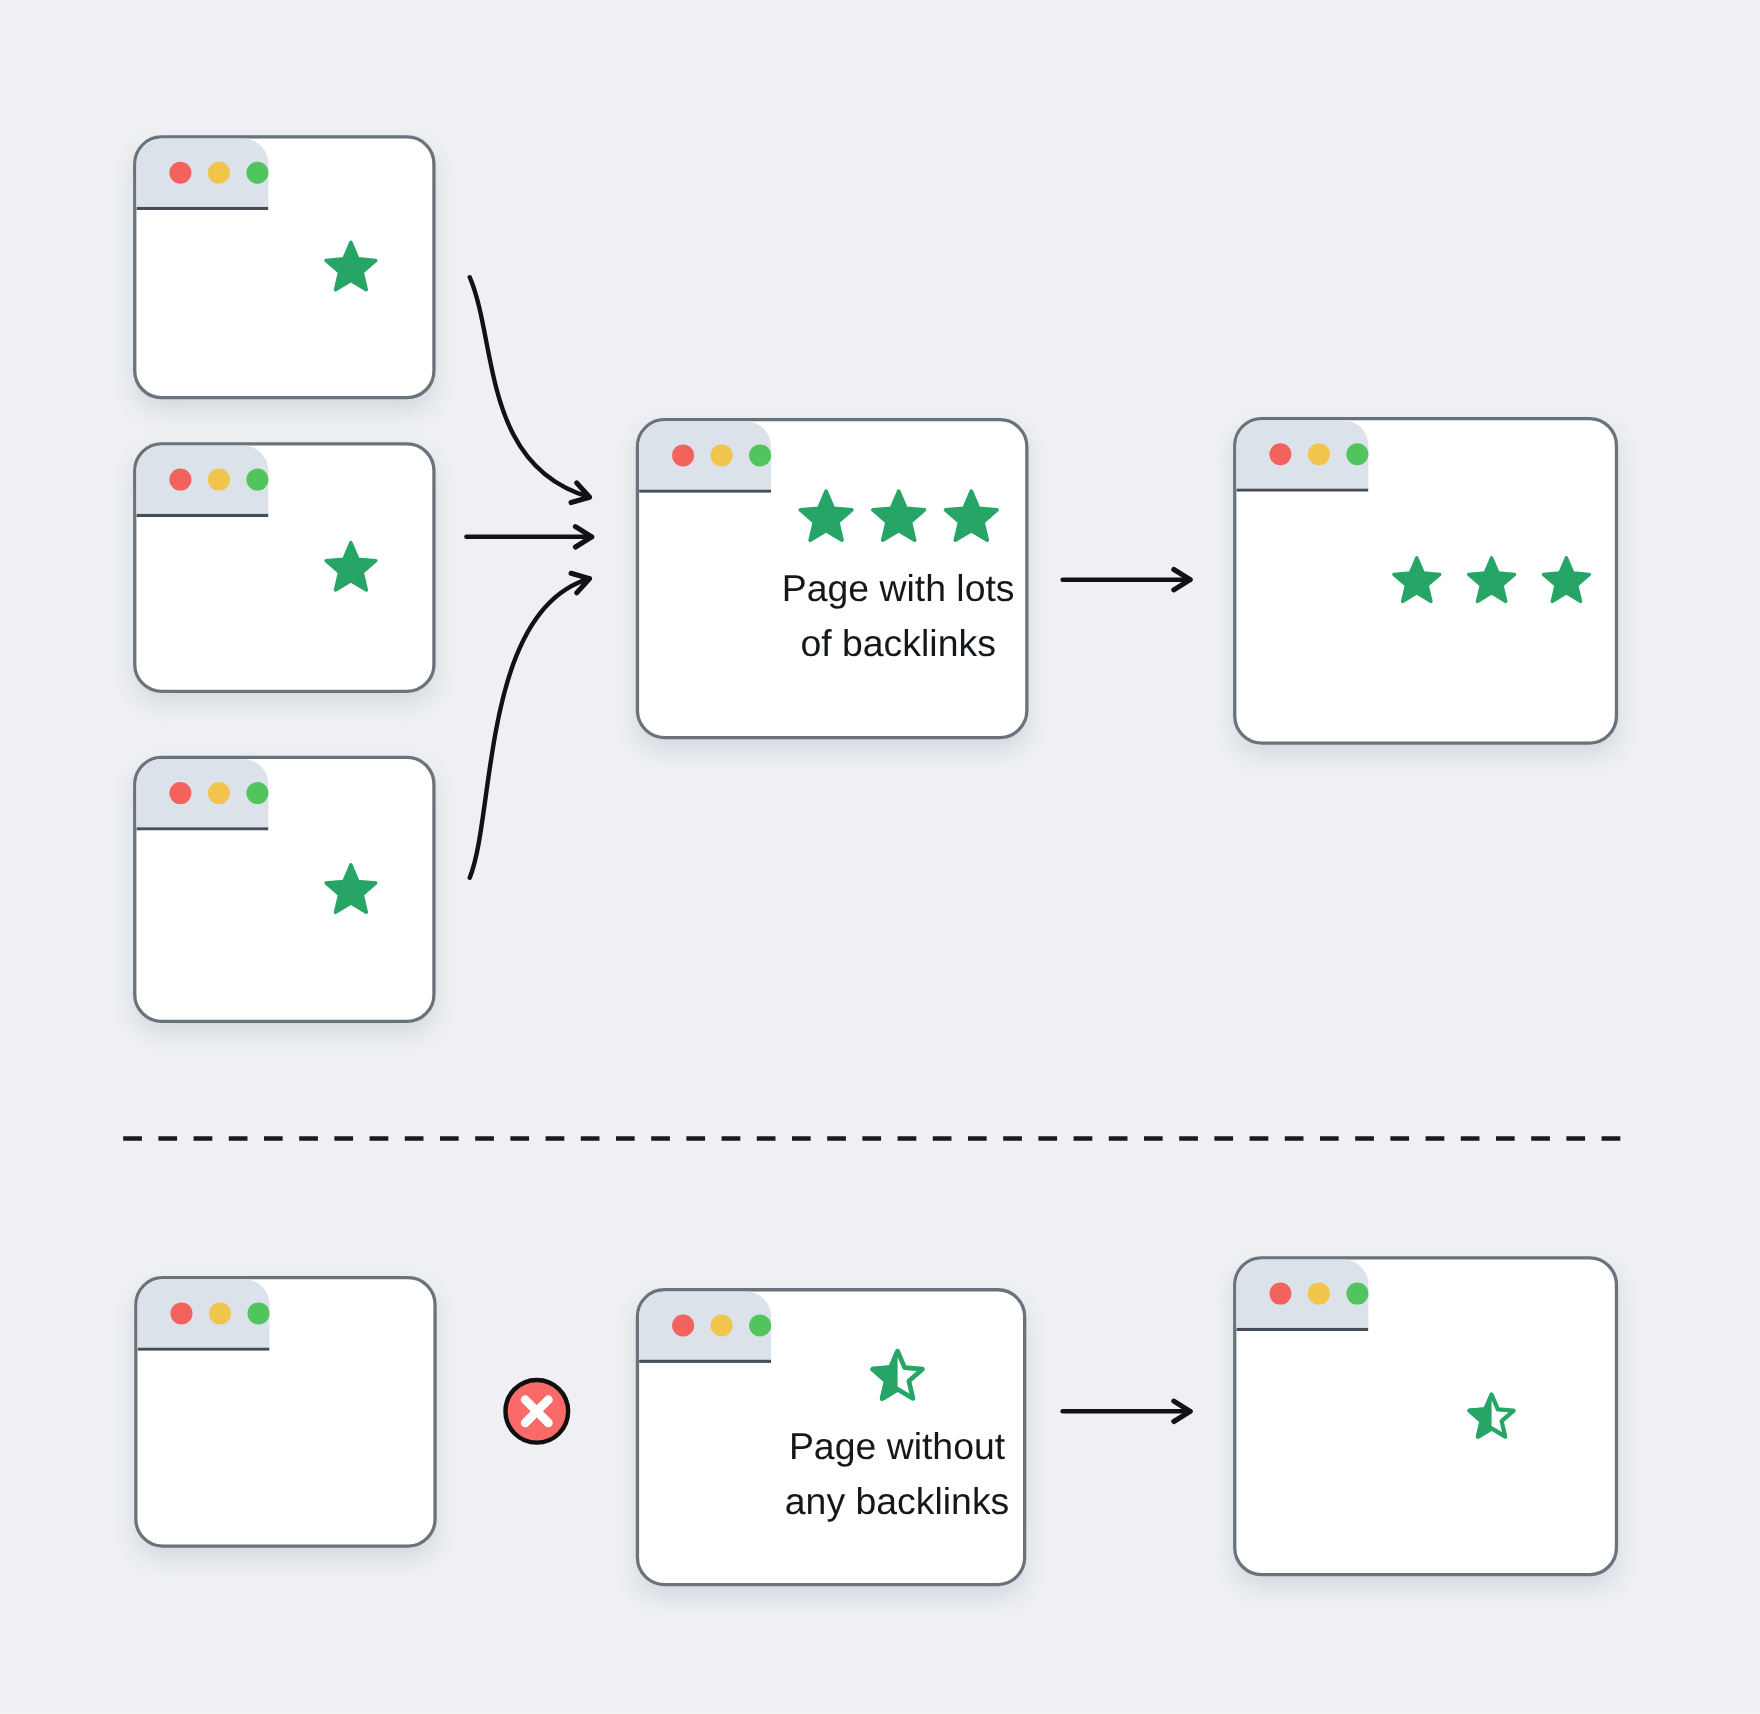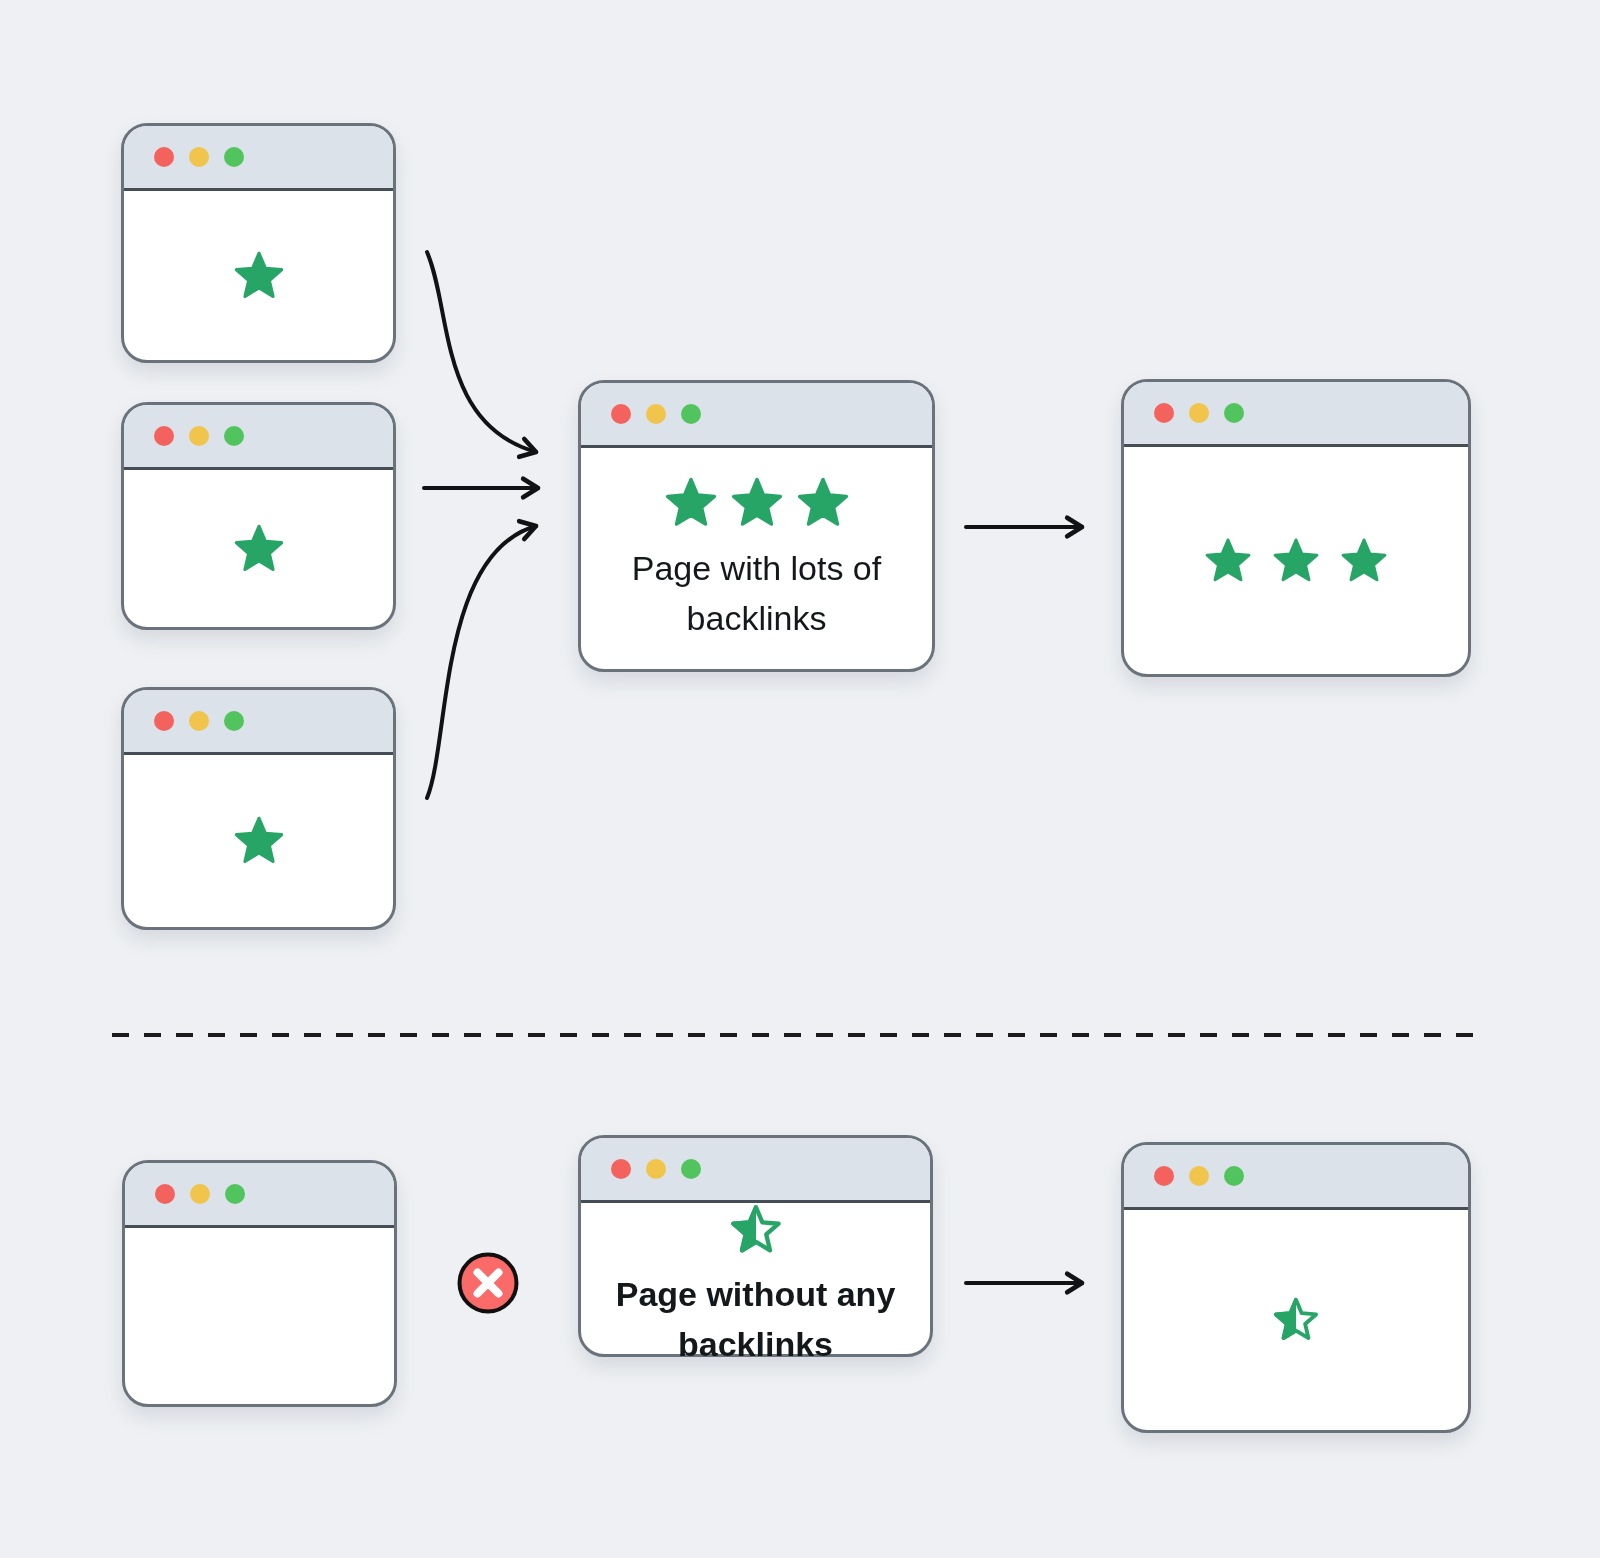--- a/index.html
+++ b/index.html
@@ -10,21 +10,21 @@
     font-family:"Liberation Sans", sans-serif;
     overflow:hidden;
   }
   
   .window{
     position:absolute;
     background:#ffffff;
     border:3px solid var(--c-window-border,#6a737b);
     border-radius:26px;
     box-shadow:0 10px 18px rgba(130,142,155,.22);
-    display:flex;flex-direction:column;
+    display:flex;flex-direction:row;
     box-sizing:border-box;
   }
   .titlebar{
     height:62px;flex:0 0 62px;
     background:var(--c-titlebar,#dbe2ea);
     border-bottom:3px solid var(--c-titlebar-separator,#454e56);
     border-radius:23px 23px 0 0;
     display:flex;align-items:center;
     padding-left:30px;gap:15px;
   }
@@ -190,21 +190,21 @@
     <div class="body"></div>
   </div>
 
   <div class="blocked" style="left:456px;top:1251px;">
     <svg viewBox="0 0 64 64">
       <circle cx="32" cy="32" r="28.5" fill="#fa6a68" stroke="#101010" stroke-width="4"></circle>
       <path d="M21.5 21.5 L42.5 42.5 M42.5 21.5 L21.5 42.5" stroke="#ffffff" stroke-width="8" stroke-linecap="round"></path>
     </svg>
   </div>
 
-  <div class="window" style="left:578px;top:1135px;width:355px;height:222px;font-weight:bold;">
+  <div class="window" style="left:578px;top:1171px;width:355px;height:271px;">
     <div class="titlebar">
       <span class="dot red"></span>
       <span class="dot yellow"></span>
       <span class="dot green"></span>
     </div>
     <div class="body">
       <div class="star-row stars-54">
           <svg viewBox="0 0 100 100">
             <use href="#sym-star-half"></use>
           </svg>

